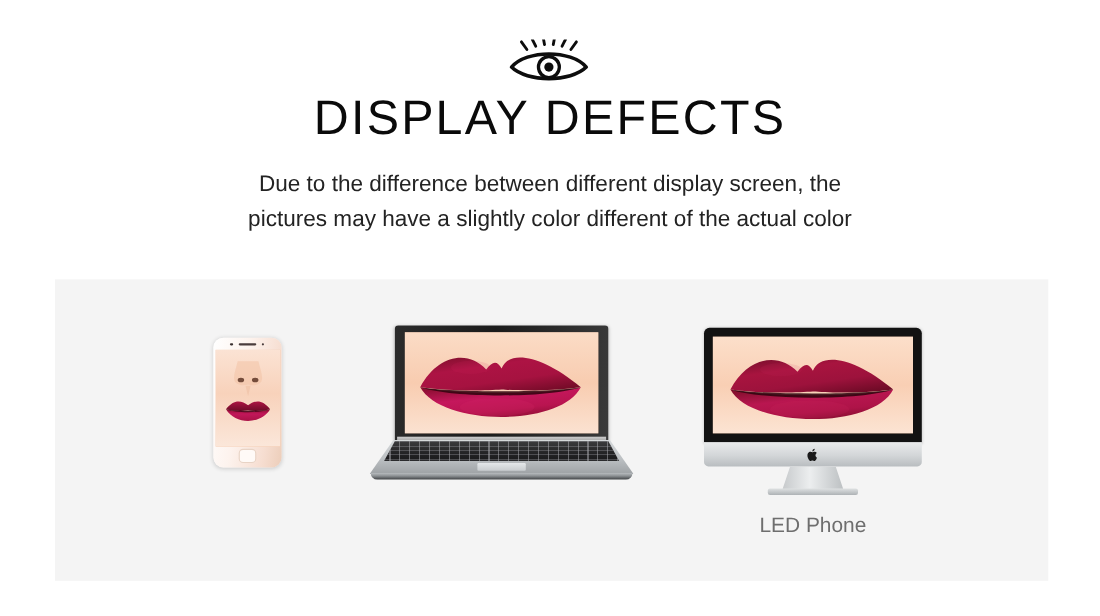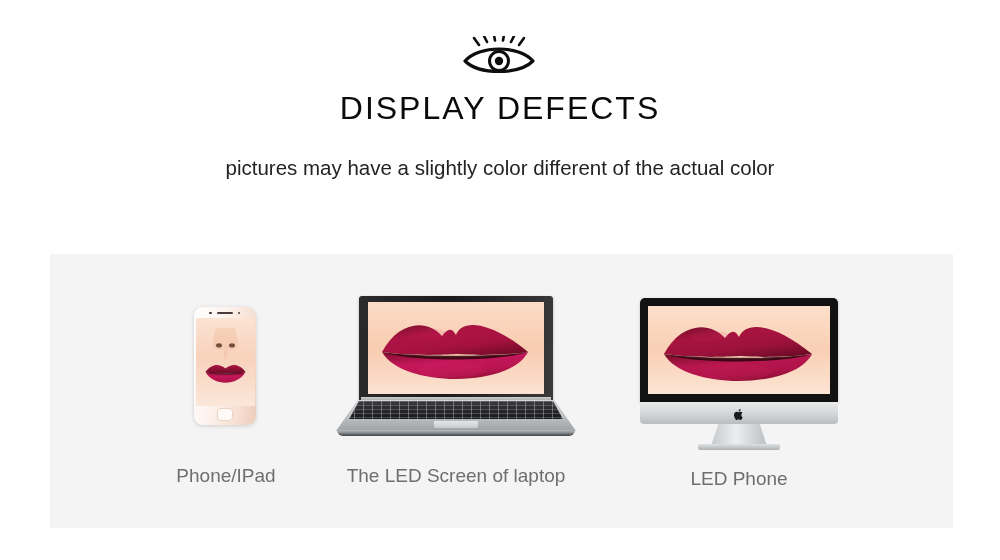--- a/index.html
+++ b/index.html
@@ -37,21 +37,21 @@
     width: 86px;
     height: 40px;
   }
   .page-title {
     position: absolute;
     top: 84px;
     left: 0;
     width: 1000px;
     text-align: center;
     font-family: "Liberation Sans", sans-serif;
-    font-size: 32px;
+    font-size: 44px;
     font-weight: 400;
     letter-spacing: 2.0px;
     color: #0a0a0a;
     line-height: 48px;
     white-space: nowrap;
   }
   .subtitle {
     position: absolute;
     top: 152px;
     left: 0;
@@ -295,20 +295,21 @@
         </g>
         <path d="M8 25 C 22 9, 62 9, 76 25 C 62 39, 22 39, 8 25 Z" fill="none" stroke="#0d0d0d" stroke-width="3.2" stroke-linejoin="round"></path>
         <circle cx="42" cy="25" r="9.5" fill="none" stroke="#0d0d0d" stroke-width="3"></circle>
         <circle cx="42" cy="25" r="4.2" fill="#0d0d0d"></circle>
       </svg>
     </div>
 
     <div class="page-title">DISPLAY DEFECTS</div>
 
     <div class="subtitle">
+      <span class="line">Due to the difference between different display screen, the</span>
       <span class="line">pictures may have a slightly color different of the actual color</span>
     </div>
   </div>
 
   <div class="panel"></div>
 
   <div class="device phone">
     <div class="phone-body">
       <div class="phone-topbar">
         <div class="phone-cam"></div>
@@ -437,17 +438,15 @@
         <svg viewBox="0 0 24 28" width="11" height="13" aria-hidden="true">
           <path fill="#1a1a1a" d="M17.2 14.6c0-3 2.4-4.4 2.5-4.5-1.4-2-3.5-2.3-4.3-2.3-1.8-.2-3.6 1.1-4.5 1.1-.9 0-2.4-1.1-3.9-1-2 .03-3.9 1.2-4.9 3-2.1 3.7-.5 9.1 1.5 12.1 1 1.5 2.2 3.1 3.7 3.1 1.5-.06 2-1 3.8-1 1.8 0 2.2 1 3.8.95 1.6-.03 2.6-1.5 3.5-3 1.1-1.7 1.6-3.4 1.6-3.5-.04-.02-3-1.2-3-4.6z"></path>
           <path fill="#1a1a1a" d="M14.4 5.6c.8-1 1.3-2.4 1.2-3.8-1.2.05-2.6.8-3.4 1.8-.7.9-1.4 2.3-1.2 3.6 1.3.1 2.6-.7 3.4-1.6z"></path>
         </svg>
       </div>
     </div>
     <div class="monitor-neck"></div>
     <div class="monitor-foot"></div>
   </div>
 
-  <div class="caption cap-phone">Phone/IPad</div>
-  <div class="caption cap-laptop">The LED Screen of laptop</div>
   <div class="caption cap-monitor">LED Phone</div>
 
 </div>
 
 </body></html>

